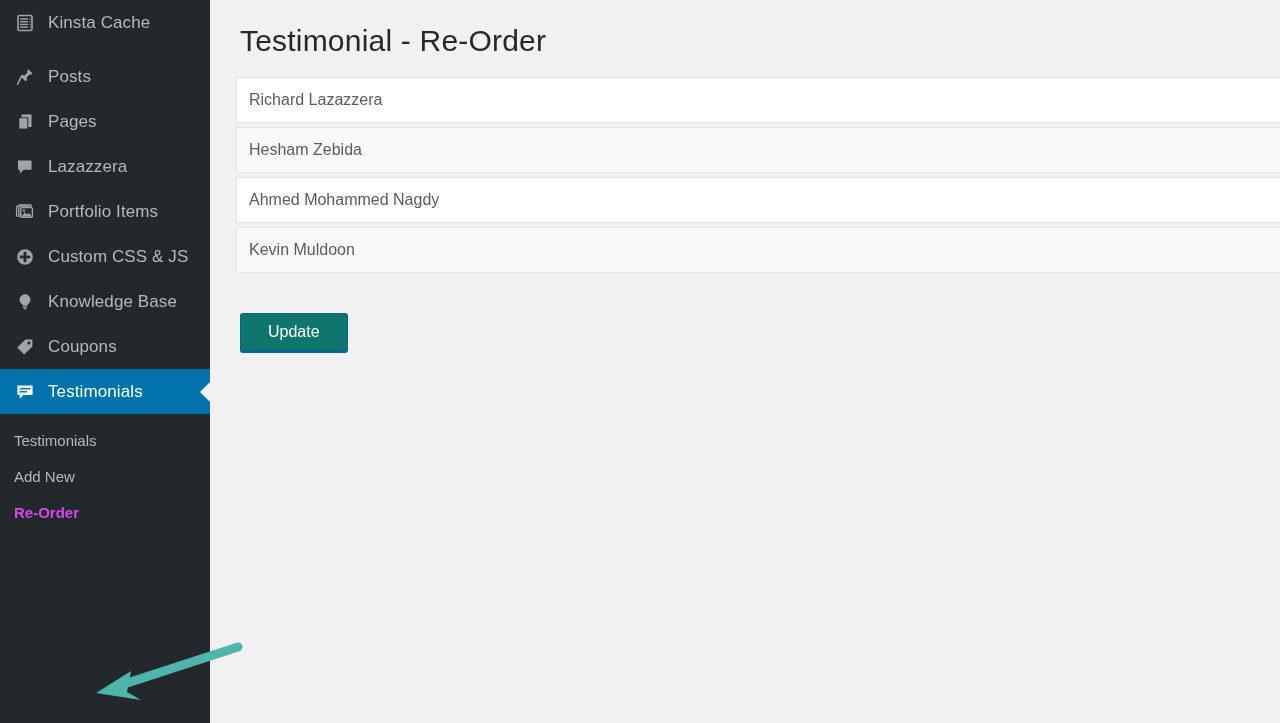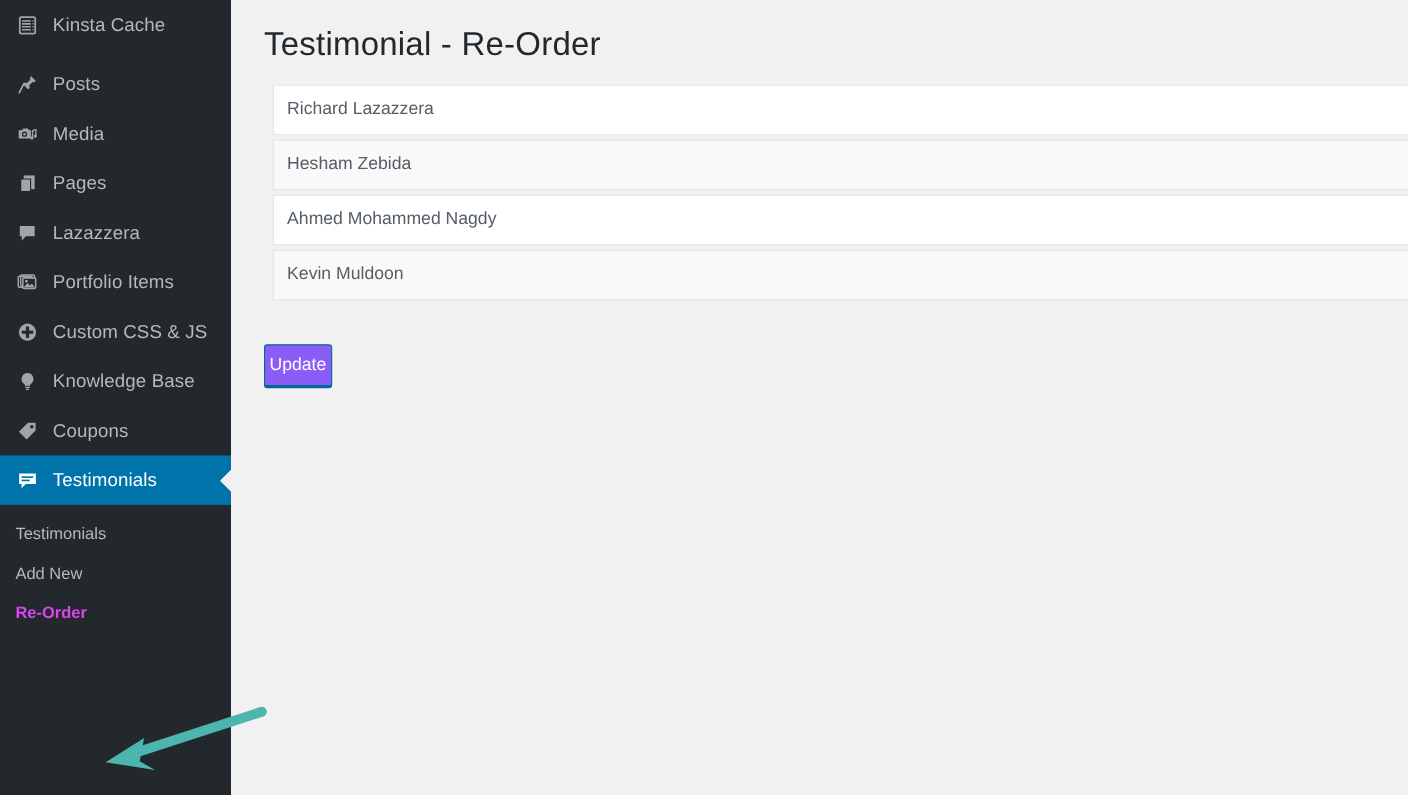--- a/index.html
+++ b/index.html
@@ -100,21 +100,21 @@
   .page-title {
     font-size: 30px;
     font-weight: 400;
     color: #23282d;
     padding: 22px 0 0 30px;
     line-height: 1.25;
     letter-spacing: .2px;
   }
   .reorder-list {
     margin-top: 17px;
-    padding-left: 38px;
+    padding-left: 26px;
   }
   .reorder-row {
     height: 46px;
     display: flex;
     align-items: center;
     padding-left: 12px;
     border: 1px solid #e3e3e3;
     border-right: none;
     margin-bottom: 4px;
     font-size: 16px;
@@ -122,28 +122,28 @@
     cursor: move;
     width: 1074px;
     user-select: none;
   }
   .reorder-row.odd  { background: #ffffff; }
   .reorder-row.even { background: #f9f9f9; }
 
   .update-wrap { padding: 36px 0 0 30px; }
   .btn-update {
     display: inline-block;
-    background: #8b5cf6;
+    background: #0f766e;
     border: 1px solid #006799;
     border-bottom-width: 3px;
     border-radius: 3px;
     color: #ffffff;
     font-size: 16px;
     font-family: "Liberation Sans", sans-serif;
-    padding: 8px 4px 9px;
+    padding: 8px 27px 9px;
     line-height: 1.2;
     cursor: pointer;
   }
 
   
   .annot-arrow {
     position: absolute;
     left: 0;
     top: 0;
     width: 1280px;
@@ -182,35 +182,20 @@
     <div class="menu-item">
       <span class="mi-icon">
         <svg width="20" height="20" viewBox="0 0 20 20">
           <path d="M13.2 2.2 L17.6 6.6 L15.6 8.0 L14.9 7.3 L11.6 10.4 L12.1 13.3 L10.4 14.2 L5.9 9.7 L6.7 8.0 L9.6 8.5 L12.7 5.2 L12.0 4.5 Z" fill="#a0a5aa"></path>
           <line x1="6.6" y1="9.2" x2="2.6" y2="17.2" stroke="#a0a5aa" stroke-width="1.6" stroke-linecap="round"></line>
         </svg>
       </span>
       <span class="mi-label">Posts</span>
     </div>
 
-    <div class="menu-item">
-      <span class="mi-icon">
-        <svg width="20" height="20" viewBox="0 0 20 20">
-          <path d="M2 6.5 h3 l1.2-1.6 h4.1 L11.5 6.5 h1.6 v7.4 H2 Z" fill="#a0a5aa"></path>
-          <circle cx="7.3" cy="10" r="2.4" fill="#23282d"></circle>
-          <circle cx="7.3" cy="10" r="1.2" fill="#a0a5aa"></circle>
-          <path d="M14.3 6.2 L18 5.1 v1.4 l-3.7 1.1 Z" fill="#a0a5aa"></path>
-          <rect x="14" y="6.6" width="1.2" height="6.2" fill="#a0a5aa"></rect>
-          <rect x="17" y="5.5" width="1.2" height="5.6" fill="#a0a5aa"></rect>
-          <circle cx="14" cy="13.4" r="1.5" fill="#a0a5aa"></circle>
-          <circle cx="17.1" cy="11.7" r="1.5" fill="#a0a5aa"></circle>
-        </svg>
-      </span>
-      <span class="mi-label">Media</span>
-    </div>
 
     <div class="menu-item">
       <span class="mi-icon">
         <svg width="20" height="20" viewBox="0 0 20 20">
           <rect x="6.5" y="2.5" width="10" height="12.5" fill="#a0a5aa"></rect>
           <rect x="3.3" y="5.3" width="10" height="12.3" fill="#23282d"></rect>
           <rect x="4.3" y="6.2" width="8" height="10.4" fill="#a0a5aa"></rect>
         </svg>
       </span>
       <span class="mi-label">Pages</span>

